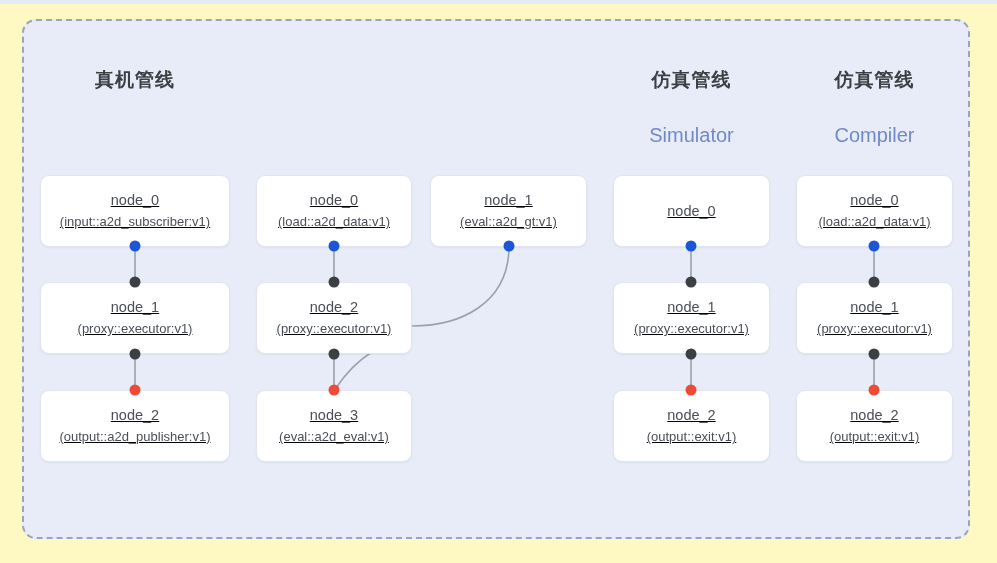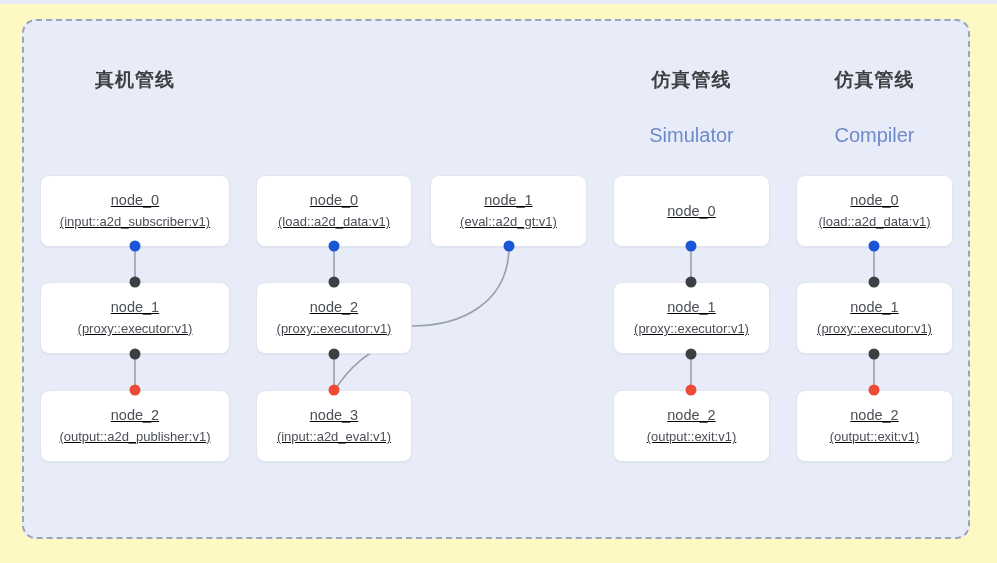--- a/index.html
+++ b/index.html
@@ -172,21 +172,21 @@
   <div class="node-card" style="left:430px; top:171px; width:157px;">
     <span class="node-id">node_1</span>
     <span class="node-type">(eval::a2d_gt:v1)</span>
   </div>
   <div class="node-card" style="left:256px; top:278px; width:156px;">
     <span class="node-id">node_2</span>
     <span class="node-type">(proxy::executor:v1)</span>
   </div>
   <div class="node-card" style="left:256px; top:386px; width:156px;">
     <span class="node-id">node_3</span>
-    <span class="node-type">(input::a2d_eval:v1)</span>
+    <span class="node-type">(eval::a2d_eval:v1)</span>
   </div>
   <div class="port blue" style="left:334px; top:242px;"></div>
   <div class="port blue" style="left:509px; top:242px;"></div>
   <div class="port black" style="left:334px; top:278px;"></div>
   <div class="port black" style="left:334px; top:350px;"></div>
   <div class="port red" style="left:334px; top:386px;"></div>
 
   <div class="node-card" style="left:613px; top:171px; width:157px;">
     <span class="node-id">node_0</span>
   </div>

